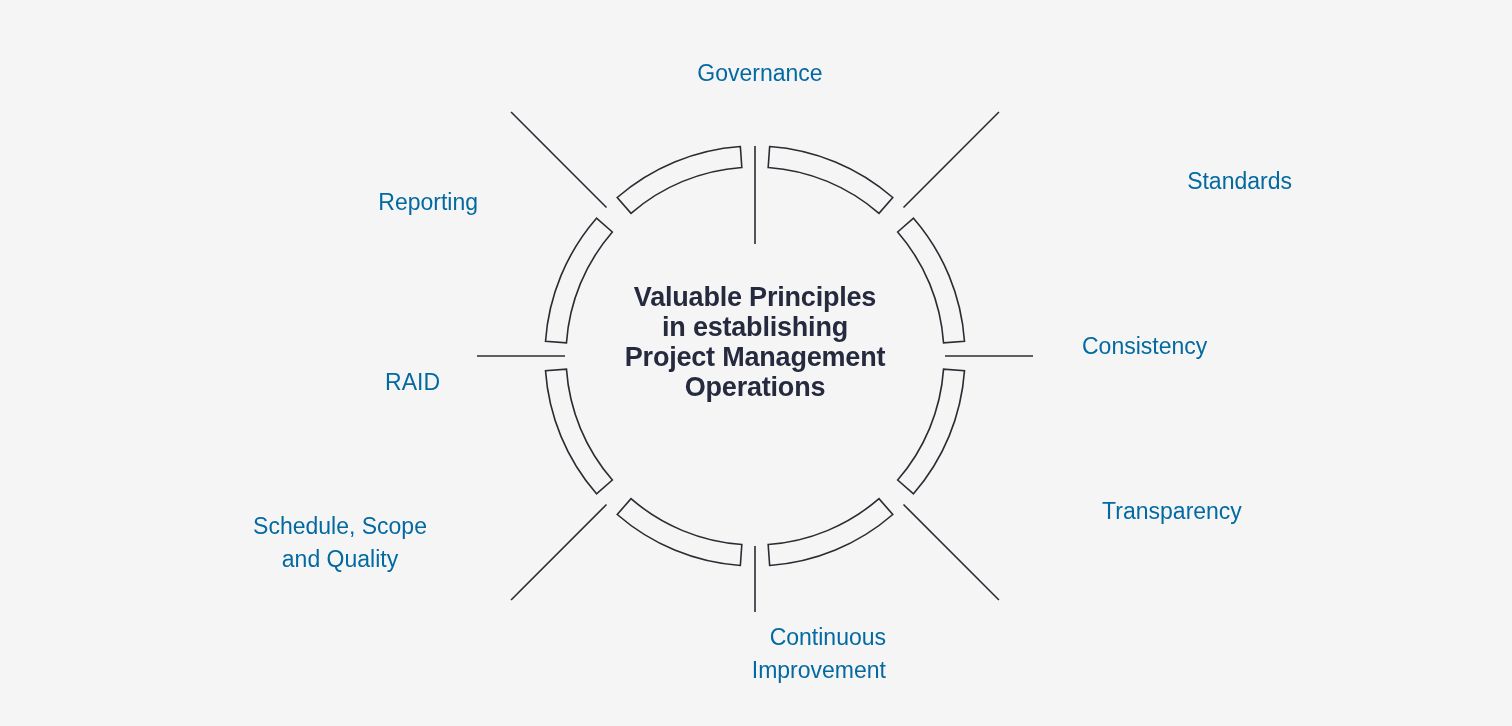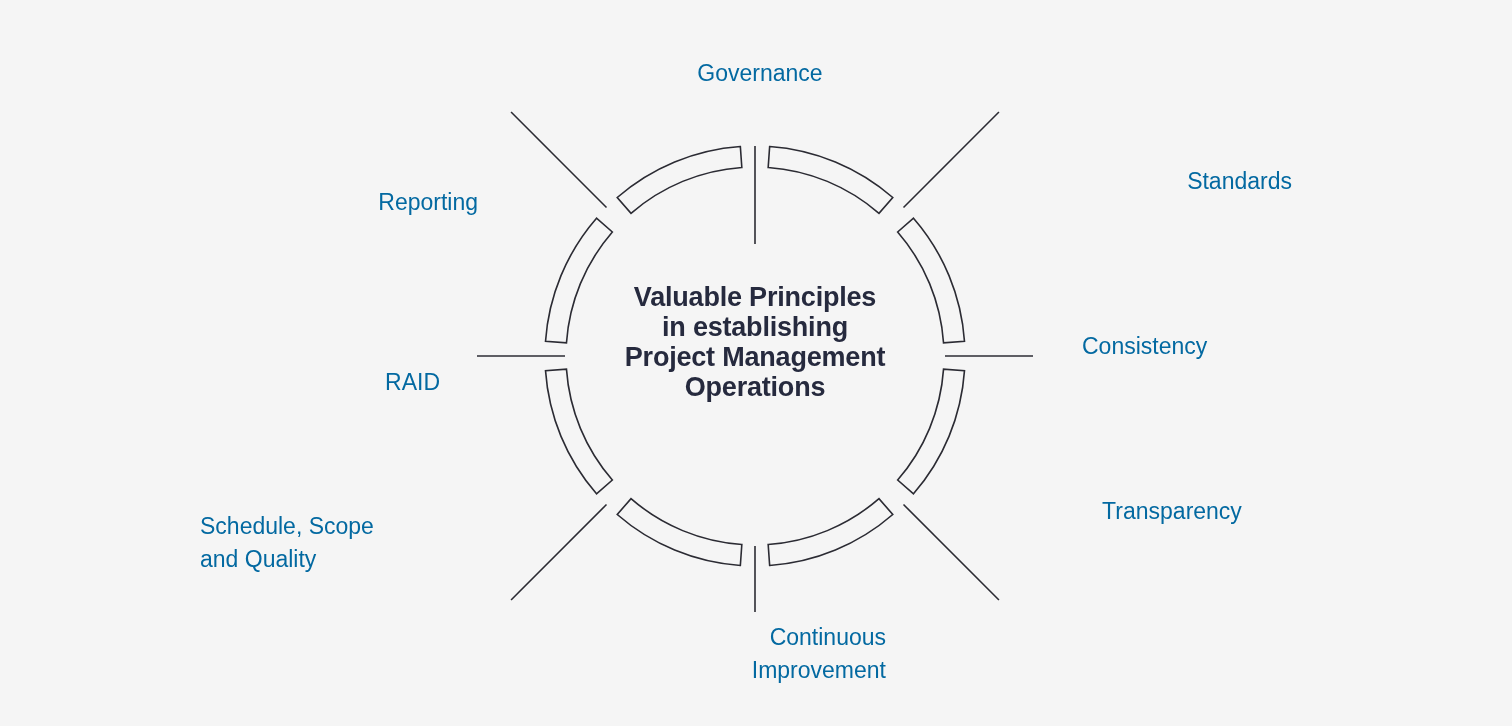--- a/index.html
+++ b/index.html
@@ -55,21 +55,21 @@
     font-size: 23px;
     line-height: 33px;
     font-weight: 400;
     white-space: pre-line;
   }
   .lbl-governance   { left: 640px; top: 57px;  width: 240px; text-align: center; }
   .lbl-standards    { left: 1032px; top: 165px; width: 260px; text-align: right; }
   .lbl-consistency  { left: 1082px; top: 330px; width: 280px; text-align: left; }
   .lbl-transparency { left: 1032px; top: 495px; width: 280px; text-align: center; }
   .lbl-continuous   { left: 646px;  top: 621px; width: 240px; text-align: right; }
-  .lbl-schedule     { left: 200px;  top: 510px; width: 280px; text-align: left; }
+  .lbl-schedule     { left: 200px;  top: 510px; width: 280px; text-align: center; }
   .lbl-raid         { left: 200px;  top: 366px; width: 240px; text-align: right; }
   .lbl-reporting    { left: 218px;  top: 186px; width: 260px; text-align: right; }
 </style>
 </head>
 <body>
 
 <div id="stage">
 
   <svg class="ring" viewBox="0 0 1512 726">
     <g id="segments-group">

